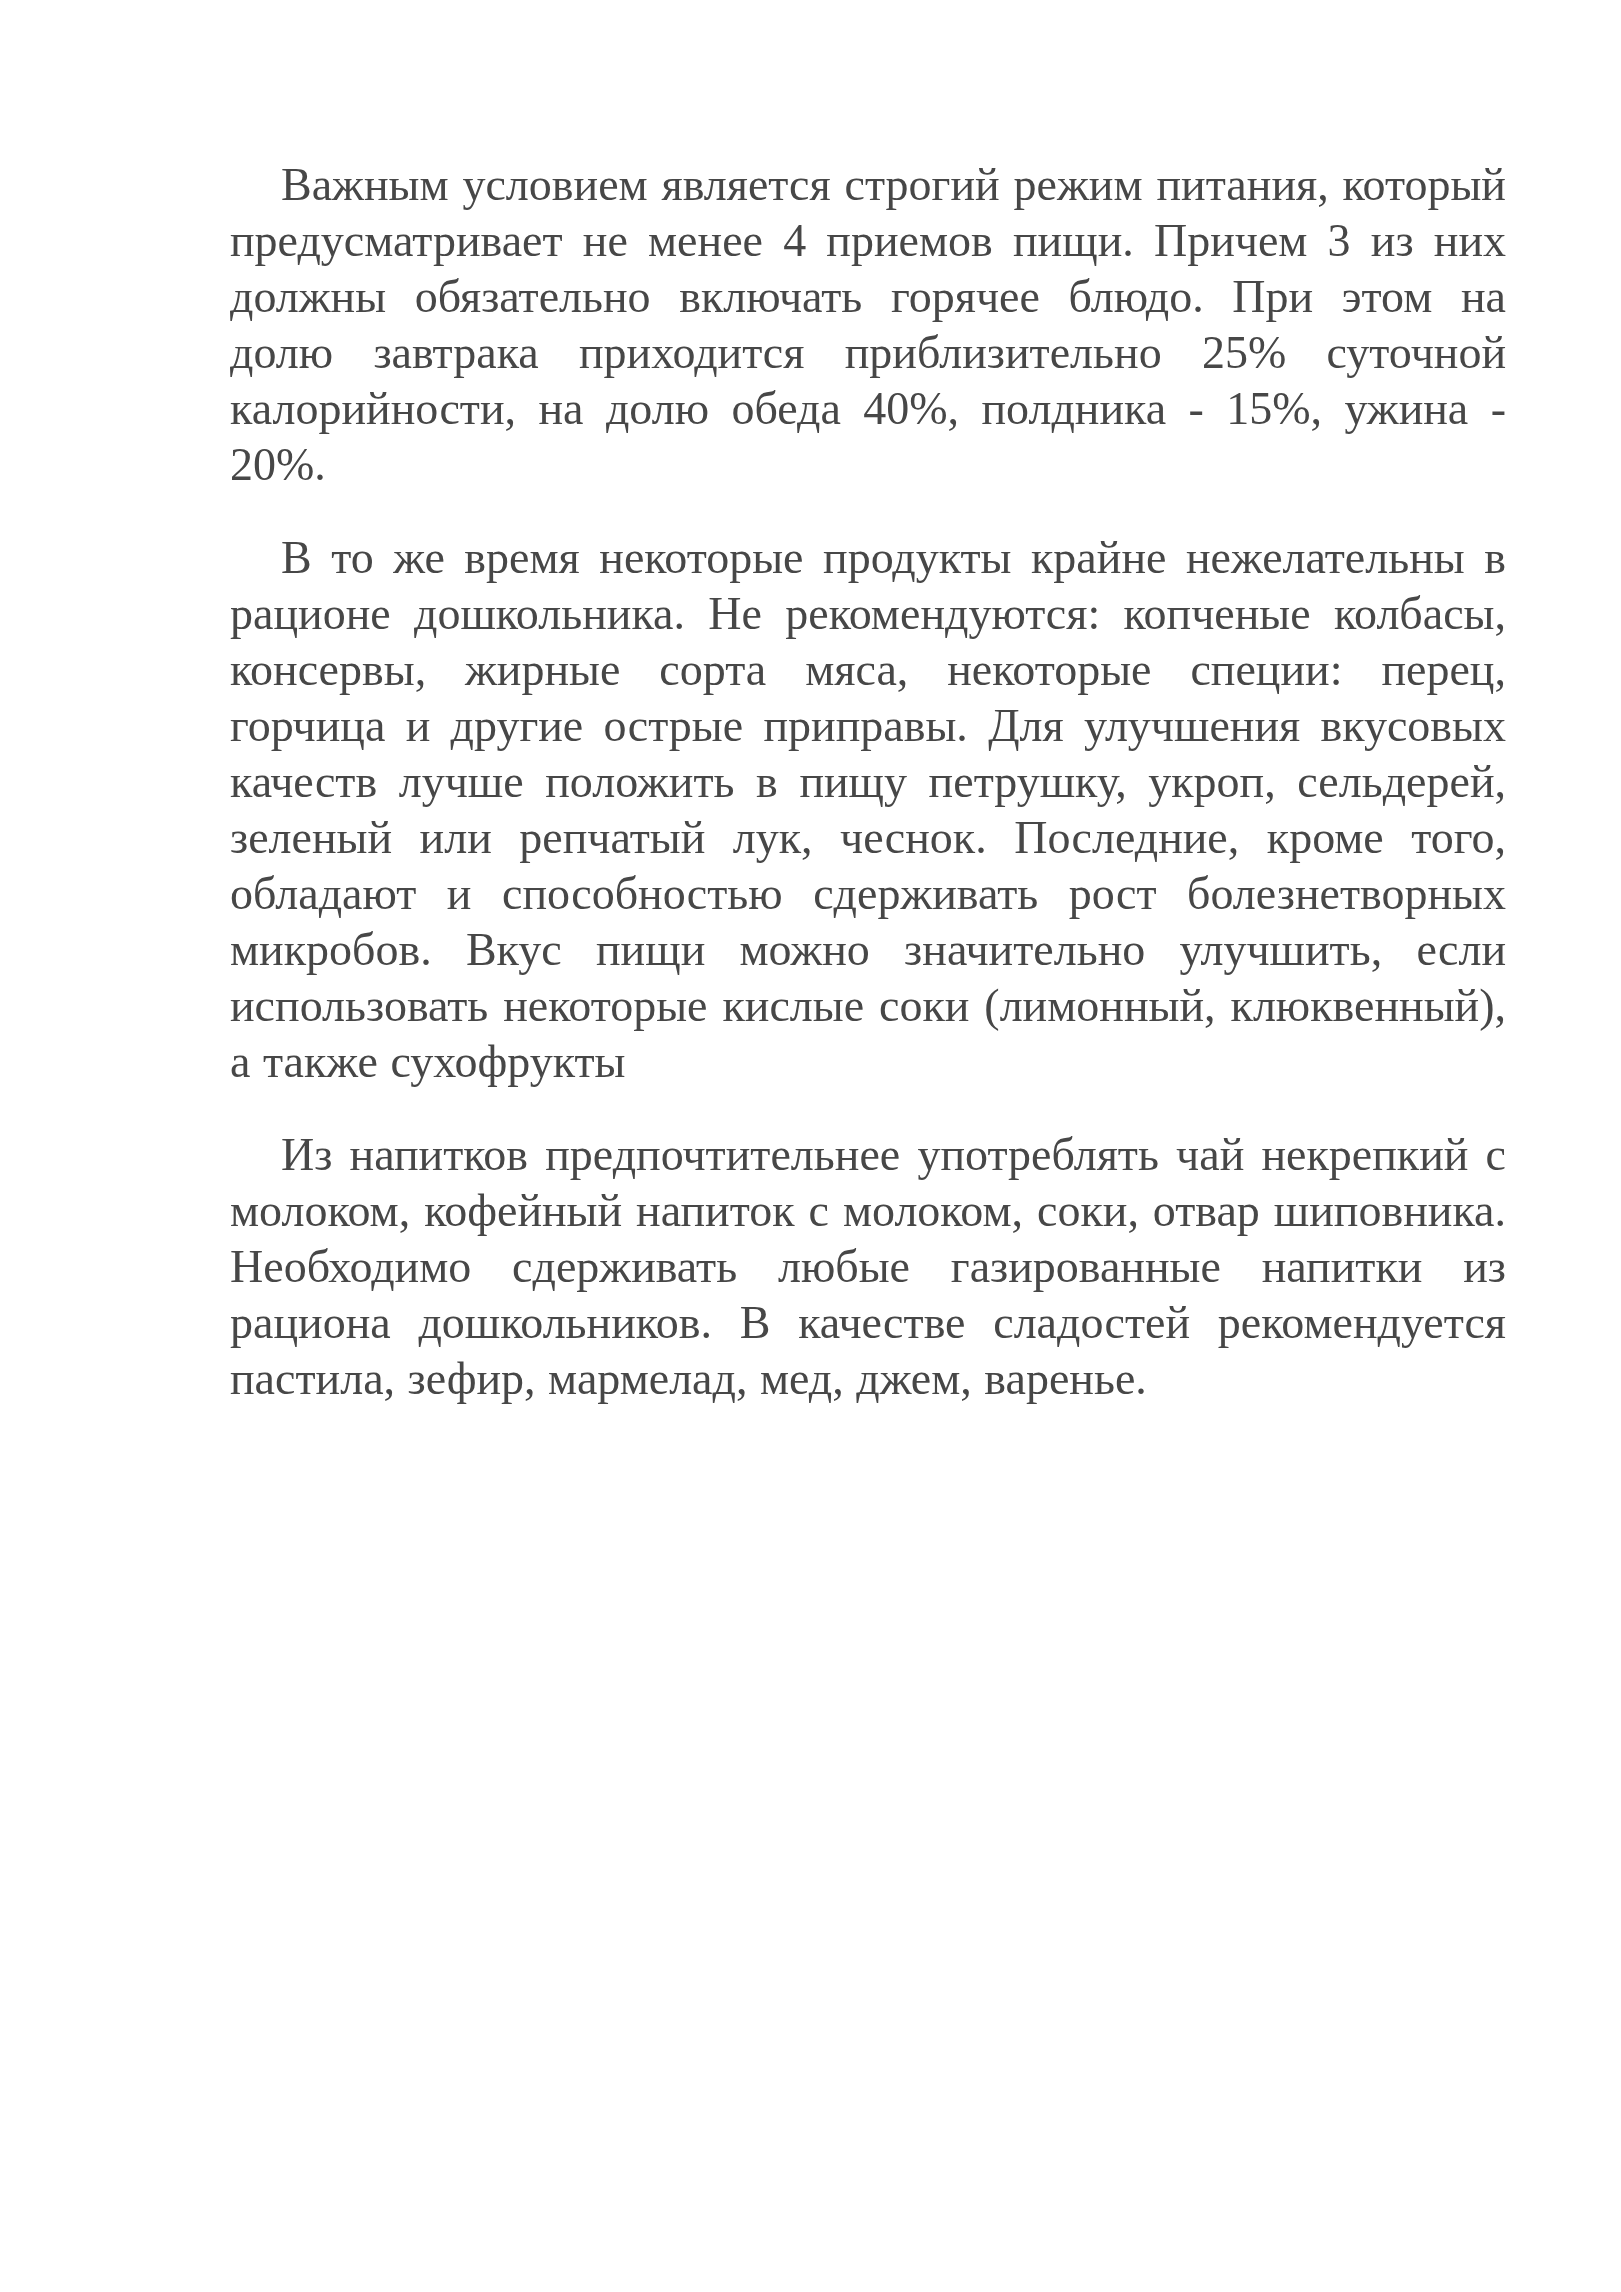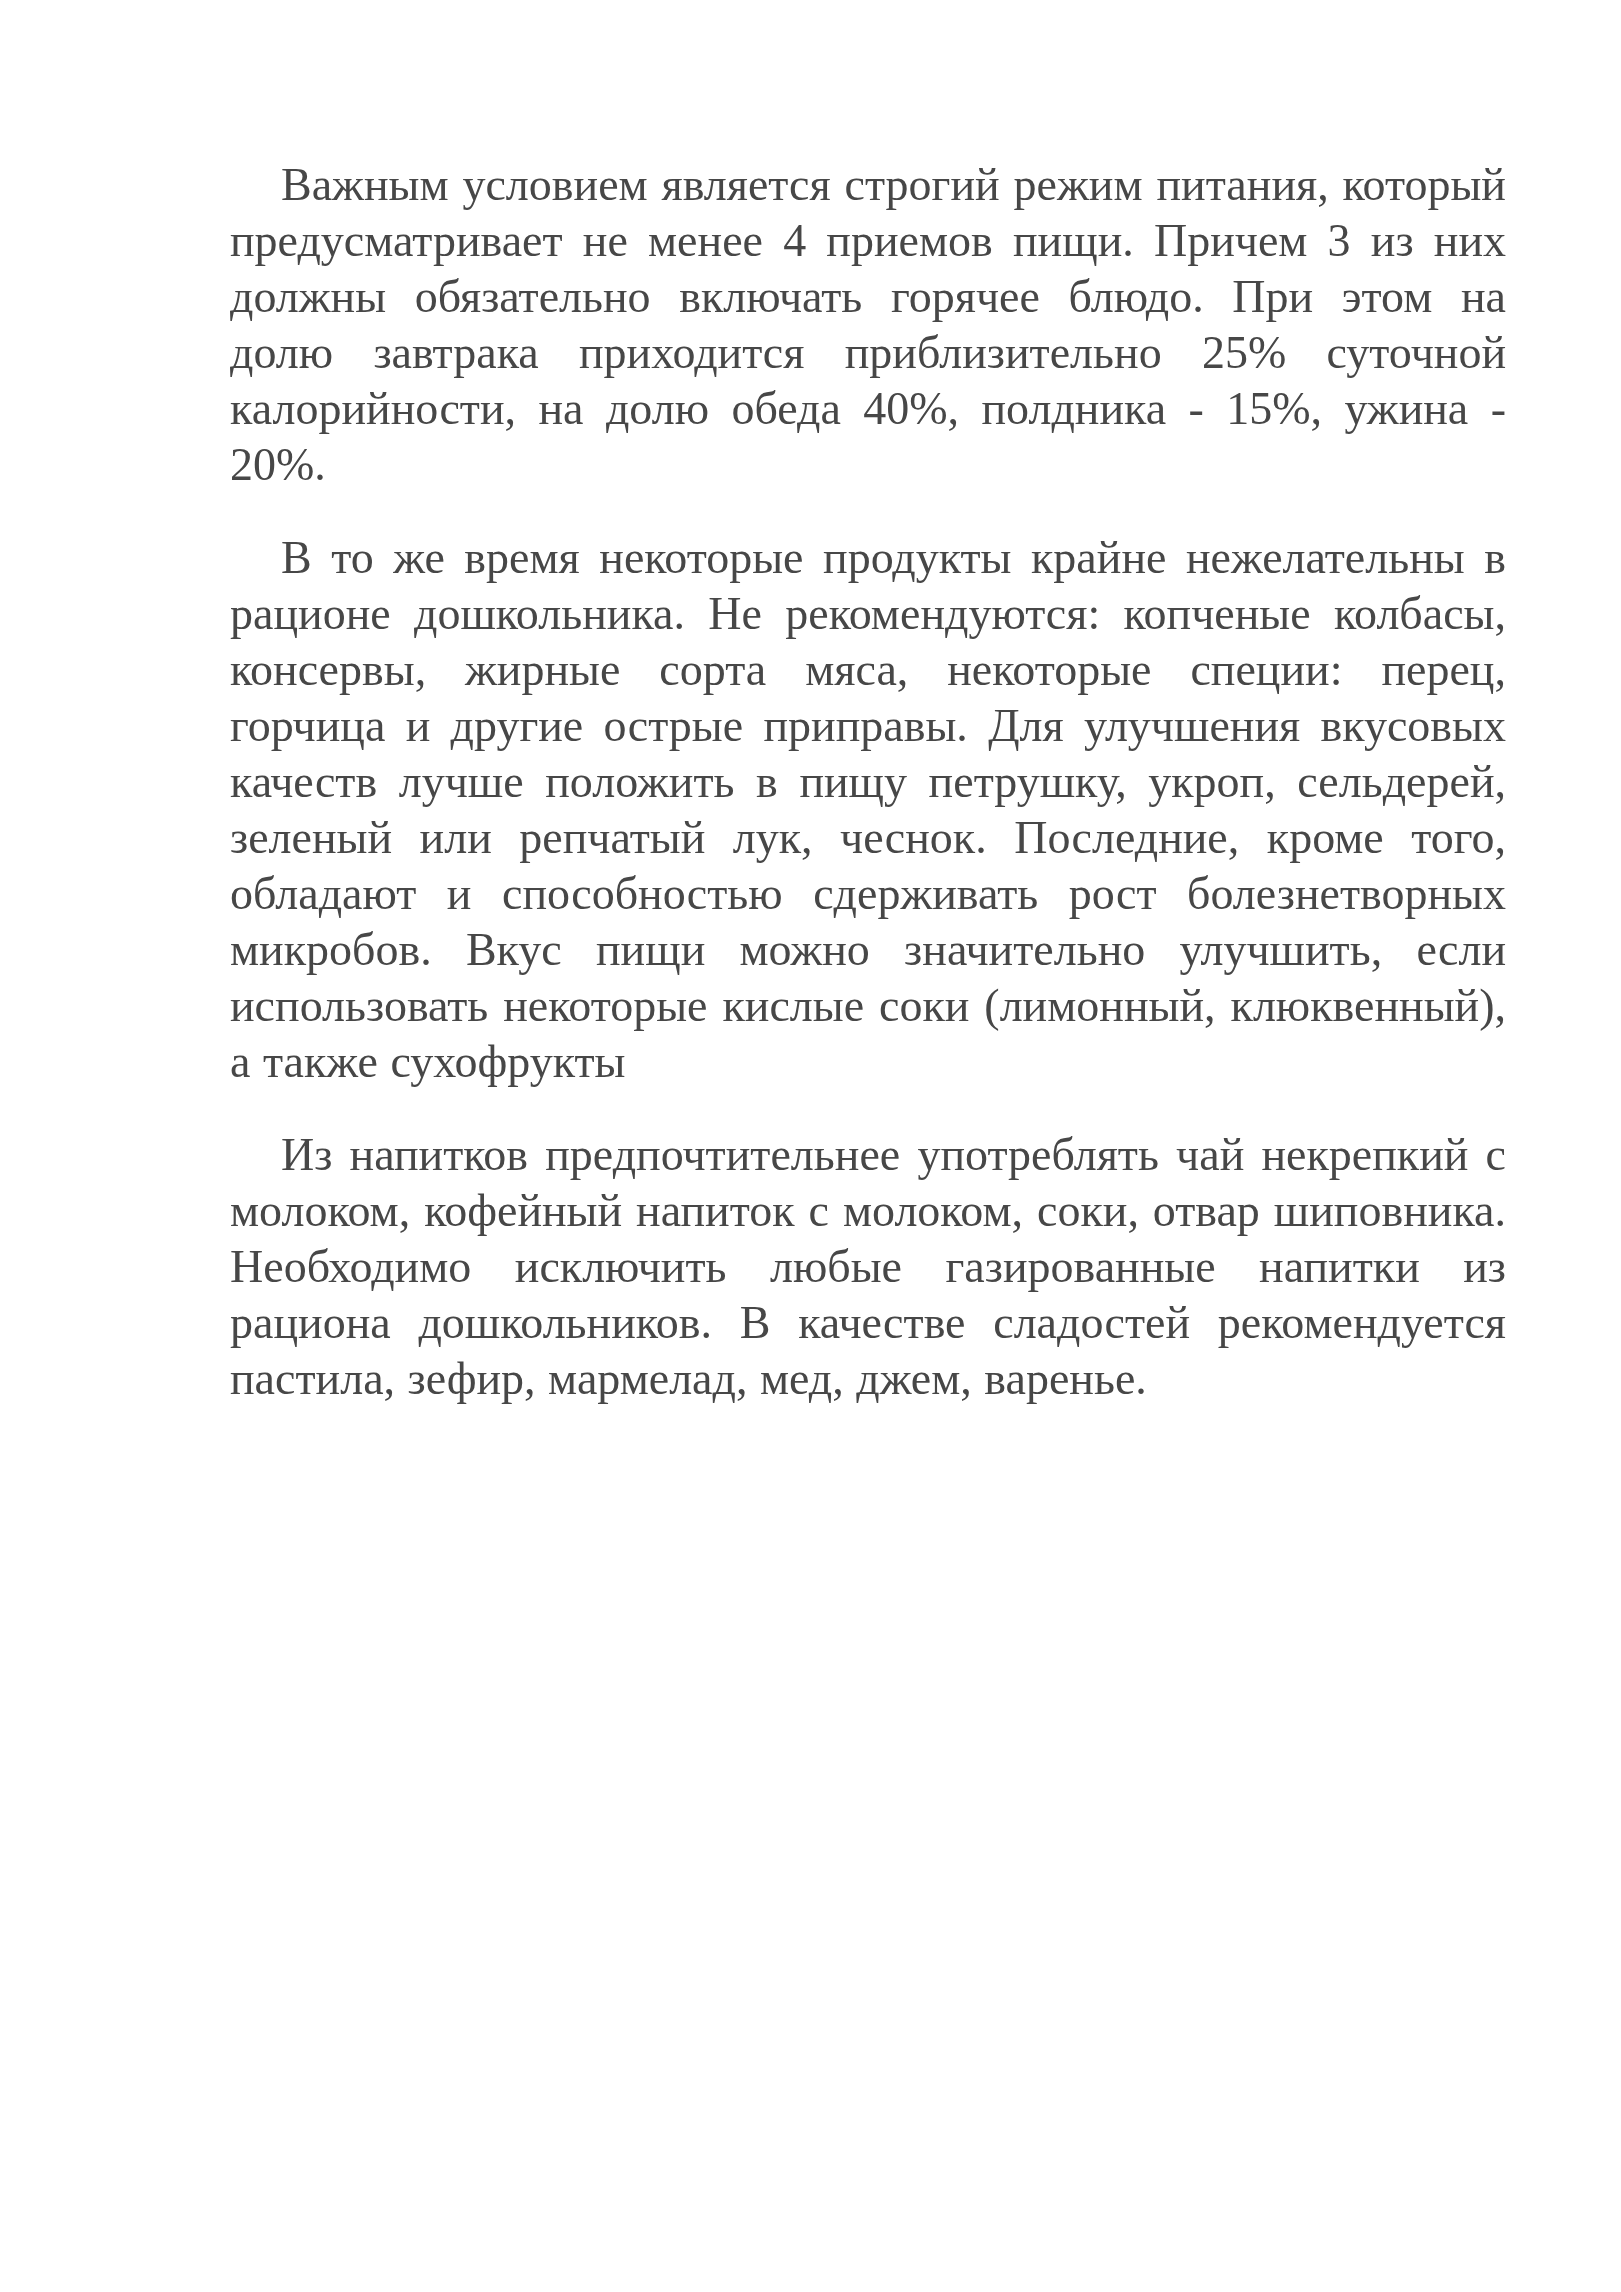--- a/index.html
+++ b/index.html
@@ -26,15 +26,15 @@
     text-indent: 51px;
     word-spacing: 1px;
   }
 </style>
 </head>
 <body>
 
 <div class="page">
   <p class="doc-paragraph">Важным условием является строгий режим питания, который предусматривает не менее 4 приемов пищи. Причем 3 из них должны обязательно включать горячее блюдо. При этом на долю завтрака приходится приблизительно 25% суточной калорийности, на долю обеда 40%, полдника - 15%, ужина - 20%.</p>
   <p class="doc-paragraph">В то же время некоторые продукты крайне нежелательны в рационе дошкольника. Не рекомендуются: копченые колбасы, консервы, жирные сорта мяса, некоторые специи: перец, горчица и другие острые приправы. Для улучшения вкусовых качеств лучше положить в пищу петрушку, укроп, сельдерей, зеленый или репчатый лук, чеснок. Последние, кроме того, обладают и способностью сдерживать рост болезнетворных микробов. Вкус пищи можно значительно улучшить, если использовать некоторые кислые соки (лимонный, клюквенный), а также сухофрукты</p>
-  <p class="doc-paragraph">Из напитков предпочтительнее употреблять чай некрепкий с молоком, кофейный напиток с молоком, соки, отвар шиповника. Необходимо исключить любые газированные напитки из рациона дошкольников. В качестве сладостей рекомендуется пастила, зефир, мармелад, мед, джем, варенье.</p>
+  <p class="doc-paragraph">Из напитков предпочтительнее употреблять чай некрепкий с молоком, кофейный напиток с молоком, соки, отвар шиповника. Необходимо сдерживать любые газированные напитки из рациона дошкольников. В качестве сладостей рекомендуется пастила, зефир, мармелад, мед, джем, варенье.</p>
 </div>
 
 
 </body></html>

